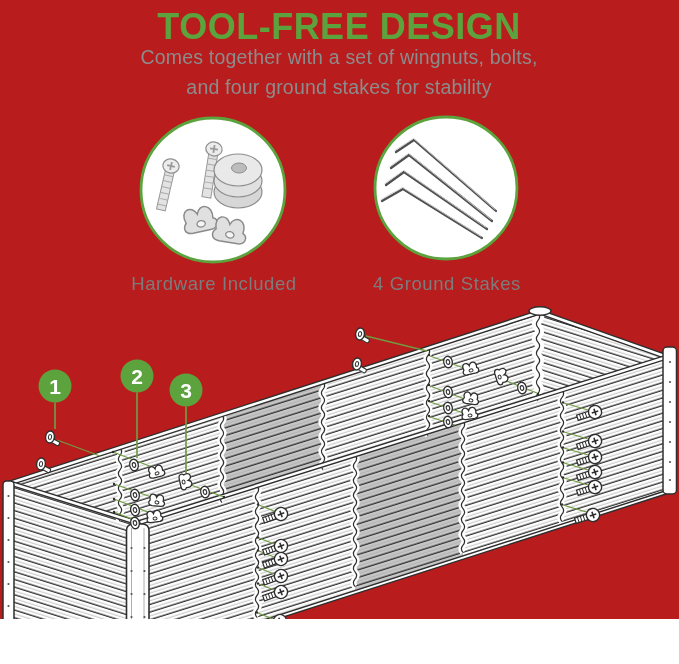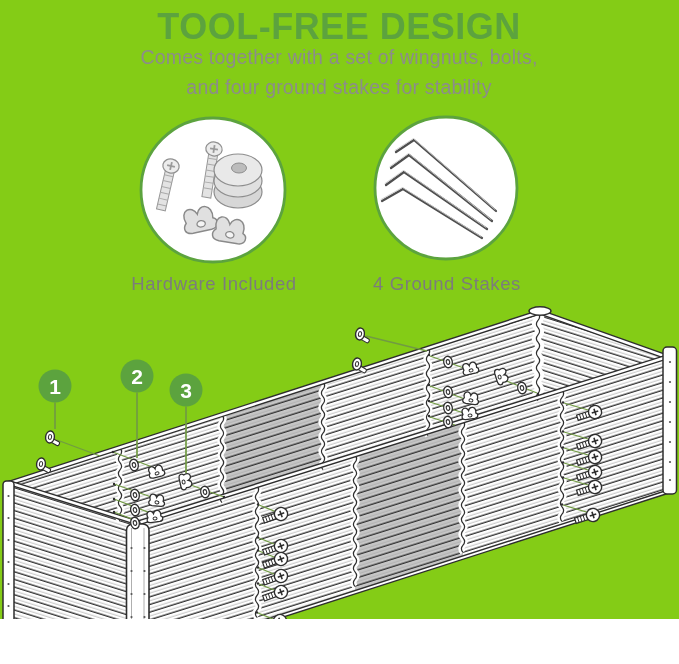--- a/index.html
+++ b/index.html
@@ -1,16 +1,16 @@
 <!DOCTYPE html>
 <html><head>
 <meta charset="utf-8">
 <style>
   html,body{margin:0;padding:0;background:#ffffff;}
-  .stage{position:relative;width:679px;height:619px;background:#84cc16;overflow:hidden;
+  .stage{position:relative;width:679px;height:619px;background:#b91c1c;overflow:hidden;
          font-family:"Liberation Sans",sans-serif;}
   svg{position:absolute;left:0;top:0;}
   .t-title{font:700 36px "Liberation Sans",sans-serif;fill:#5ca33e;letter-spacing:.5px;}
   .t-sub{font:400 19.5px "Liberation Sans",sans-serif;fill:#8c8c8c;letter-spacing:.2px;}
   .t-label{font:400 18.5px "Liberation Sans",sans-serif;fill:#7c7c7c;letter-spacing:.6px;}
   .t-badge{font:700 21px "Liberation Sans",sans-serif;fill:#ffffff;}
 </style>
 </head>
 <body>
 

